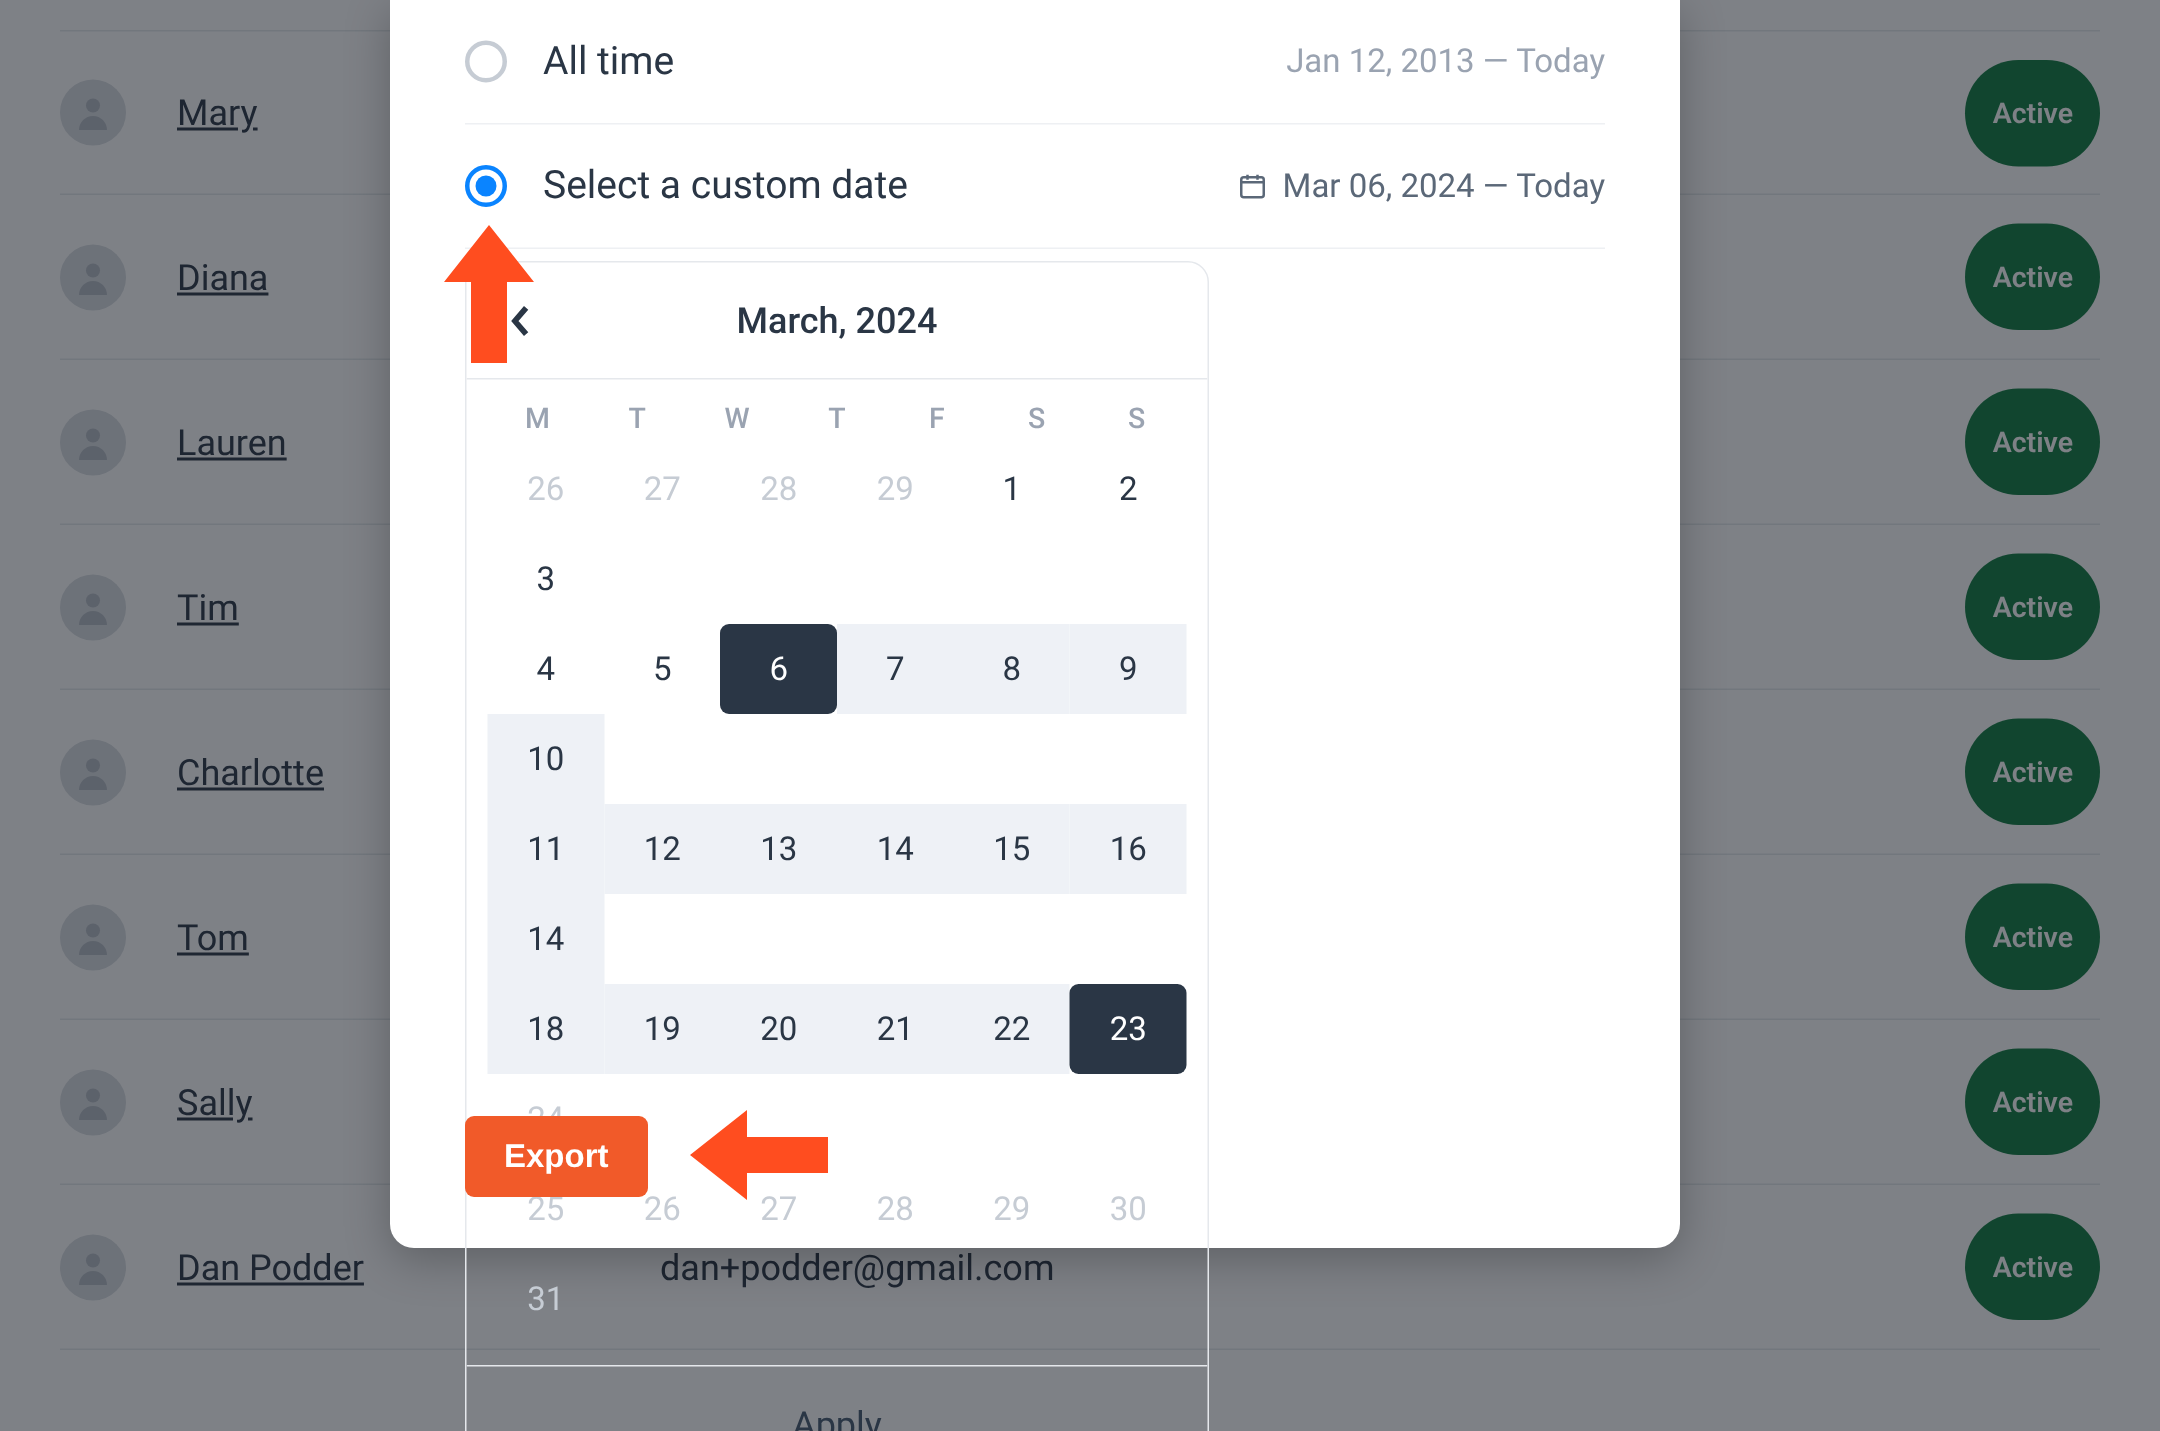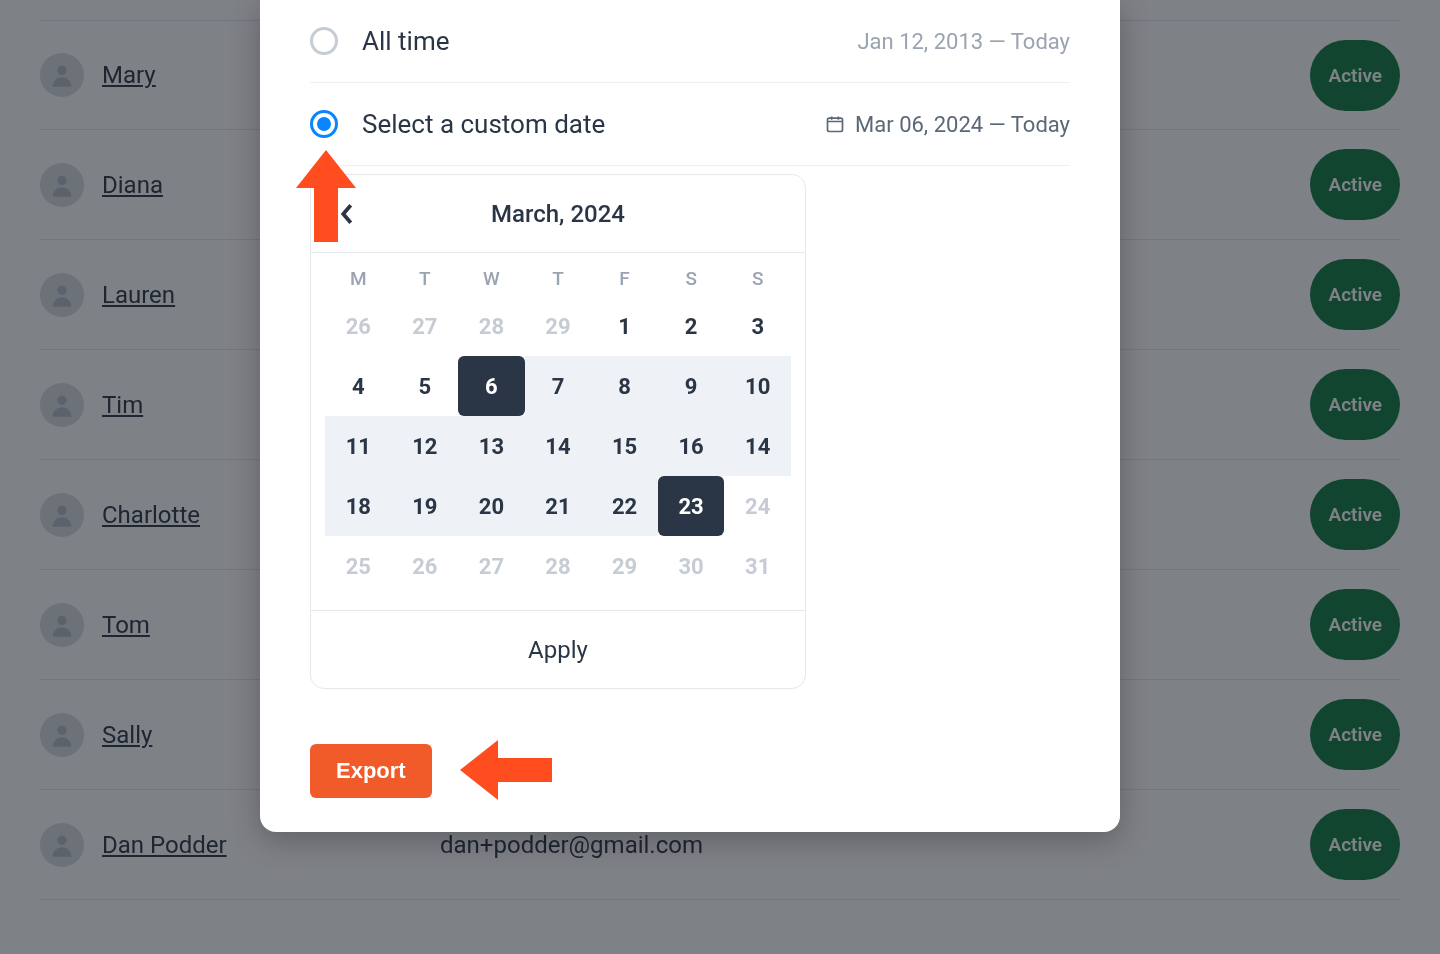--- a/index.html
+++ b/index.html
@@ -5,21 +5,21 @@
   * { box-sizing: border-box; margin: 0; padding: 0; }
   html, body { width: 1440px; height: 954px; overflow: hidden; font-family: -apple-system, BlinkMacSystemFont, "Segoe UI", Roboto, Helvetica, Arial, sans-serif; }
   body { position: relative; background: #fff; }
 
   
   .bg-list { position: absolute; inset: 0; padding: 20px 40px; }
   .row { display: flex; align-items: center; height: 110px; border-bottom: 1px solid #e5e8ec; position: relative; }
   .row.first { border-top: 1px solid #e5e8ec; }
   .avatar { width: 44px; height: 44px; border-radius: 50%; background: #d9dde2; display: flex; align-items: center; justify-content: center; margin-right: 18px; }
   .avatar svg { width: 28px; height: 28px; fill: #b4bac3; }
-  .name { font-size: 24px; color: #2a3645; text-decoration: underline; }
+  .name { font-size: 24px; color: #2a3645; text-decoration: underline; margin-left: 16px; }
   .email { position: absolute; left: 400px; font-size: 24px; color: #2a3645; }
   .badge { position: absolute; right: 0; background: #0f7b3f; color: #fff; font-size: 19px; font-weight: 600; padding: 24px 18px; border-radius: 999px; }
 
   
   .overlay { position: absolute; inset: 0; background: rgba(20,25,35,0.55); }
 
   
   .modal { position: absolute; left: 260px; top: 0; width: 860px; height: 832px; background: #fff; border-radius: 0 0 16px 16px; box-shadow: 0 8px 30px rgba(0,0,0,.25); padding: 0 50px 40px 50px; }
 
   .opt { display: flex; align-items: center; justify-content: space-between; padding: 26px 0; border-bottom: 1px solid #eef0f3; gap: 16px; }
@@ -36,21 +36,21 @@
   
   .calendar-wrap { display: flex; justify-content: flex-start; margin-top: 8px; }
   .calendar { width: 496px; border: 1px solid #e5e8ec; border-radius: 14px; overflow: hidden; }
   .cal-header { display: flex; align-items: center; justify-content: center; position: relative; height: 78px; border-bottom: 1px solid #e5e8ec; }
   .chev { position: absolute; left: 22px; width: 28px; height: 28px; display:flex; align-items:center; justify-content:center; }
   .chev svg { width: 14px; height: 20px; stroke: #2a3645; stroke-width: 3; fill: none; }
   .cal-title { font-size: 24px; color: #2a3645; font-weight: 500; }
   .dow { display: grid; grid-template-columns: repeat(7, 1fr); padding: 14px 14px 6px; }
   .dow span { text-align: center; font-size: 19px; color: #9aa3b1; font-weight: 500; }
   .days { padding: 0 14px 14px; }
-  .week { display: grid; grid-template-columns: repeat(7, 1fr); font-weight: bold; }
+  .week { display: grid; grid-template-columns: repeat(6, 1fr); }
   .day { height: 60px; display: flex; align-items: center; justify-content: center; font-size: 22px; color: #2a3645; }
   .day.out { color: #c6ccd4; }
   .day.range { background: #eef1f6; }
   .day.sel { background: #2a3645; color: #fff; border-radius: 6px; }
   .apply { border-top: 1px solid #e5e8ec; height: 78px; display: flex; align-items: center; justify-content: center; font-size: 24px; color: #2a3645; }
 
   
   .export { position: absolute; left: 50px; bottom: 34px; background: #f15a29; color: #fff; font-size: 22px; font-weight: 600; padding: 14px 26px; border-radius: 6px; border: none; }
 
   

